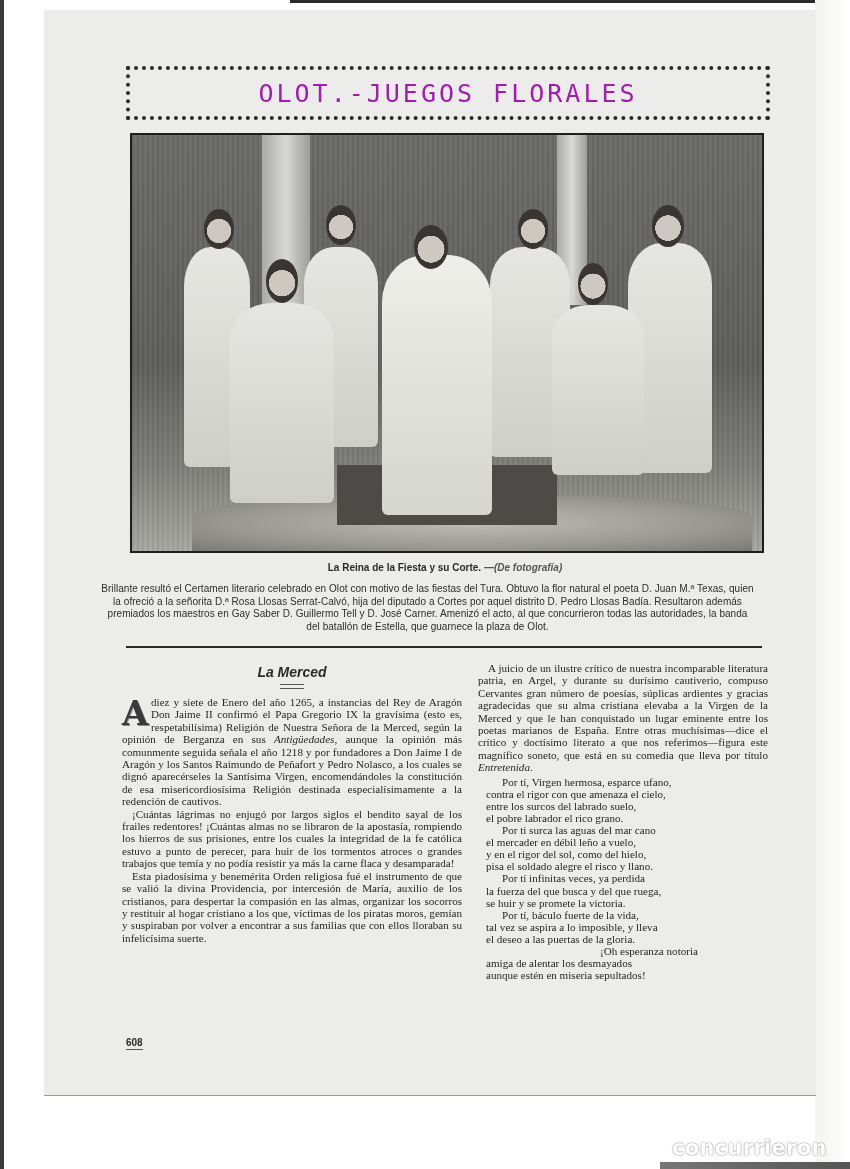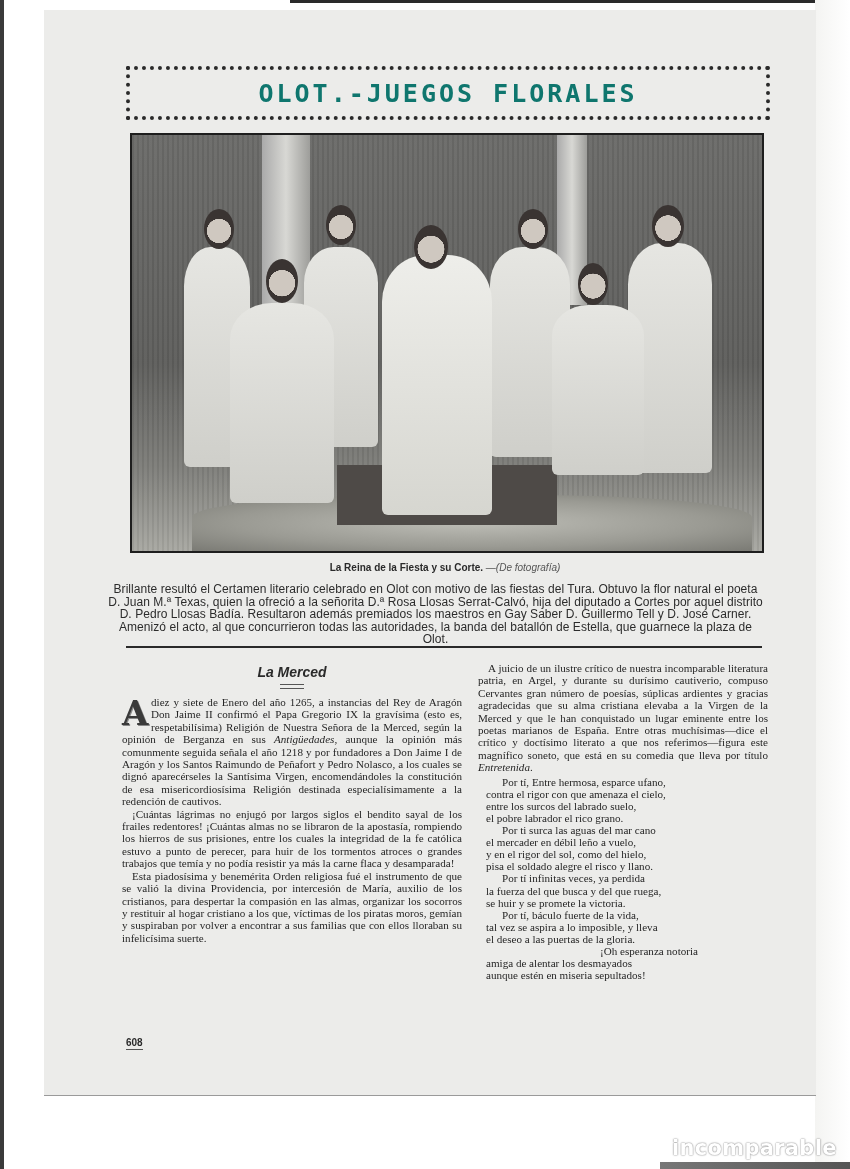--- a/index.html
+++ b/index.html
@@ -2,33 +2,33 @@
 <html><head>
 <meta charset="utf-8">
 <style>
   html, body { margin:0; padding:0; }
   body { width:850px; height:1169px; background:#ffffff; position:relative; overflow:hidden; font-family:"DejaVu Serif", serif; color:#222; }
   .left-edge { position:absolute; left:0; top:0; width:4px; height:1169px; background:#3a3a3a; }
   .right-shadow { position:absolute; left:815px; top:0; width:35px; height:1169px; background:linear-gradient(90deg,#f4f4f2,#ffffff); }
   .top-edge { position:absolute; left:290px; top:0; width:560px; height:3px; background:#2a2a2a; }
   .paper { position:absolute; left:44px; top:10px; width:772px; height:1085px; background:#ececea; box-shadow: 0 1px 0 #9a9a9a; }
   .title-box { position:absolute; left:126px; top:66px; width:636px; height:46px; border:4px dotted #2a2a2a; display:flex; align-items:center; justify-content:center; }
-  .title { font-family:"DejaVu Sans Mono", monospace; font-size:25px; letter-spacing:3px; color:#0f766e; font-weight:bold; }
+  .title { font-family:"DejaVu Sans Mono", monospace; font-size:25px; letter-spacing:3px; color:#a21caf; font-weight:normal; }
   .photo-frame { position:absolute; left:130px; top:133px; width:630px; height:416px; border:2px solid #1e1e1e; background:#6e6e6c; overflow:hidden; }
   .photo-bg { position:absolute; inset:0; background:
       repeating-linear-gradient(90deg, rgba(0,0,0,0.05) 0 2px, rgba(255,255,255,0.03) 2px 5px),
       linear-gradient(180deg,#6b6b69 0%,#5e5e5c 55%,#7e7e7a 80%,#a8a8a2 100%); }
   .column { position:absolute; background:linear-gradient(90deg,#aaa 0%,#d8d8d4 50%,#9d9d9a 100%); }
   .head { position:absolute; border-radius:50%; background:radial-gradient(circle at 50% 55%, #cfc8c0 0 45%, #3a3432 46% 100%); }
   .dress { position:absolute; background:linear-gradient(180deg,#e6e6e2,#cfcfca); border-radius:40% 40% 6px 6px / 18% 18% 6px 6px; }
   .rug { position:absolute; left:60px; top:360px; width:560px; height:56px; background:radial-gradient(ellipse at center,#bdbdb6 0%,#9a9a93 60%,#7a7a74 100%); border-radius:40% 40% 0 0; }
   .bench { position:absolute; left:205px; top:330px; width:220px; height:60px; background:#4e4a47; }
   .caption { position:absolute; left:130px; top:562px; width:630px; text-align:center; font-family:"Liberation Sans", sans-serif; font-size:10px; font-weight:bold; color:#2a2a2a; }
-  .caption .credit { font-style:italic; font-weight:normal; color:#555; }
-  .lead { position:absolute; left:108px; top:583px; width:655px; text-align:center; font-family:"Liberation Sans", sans-serif; font-size:12px; line-height:12.6px; color:#2c2c2c; letter-spacing:0.05px; }
+  .caption .credit { font-style:italic; font-weight:bold; color:#555; }
+  .lead { position:absolute; left:100px; top:583px; width:655px; text-align:center; font-family:"Liberation Sans", sans-serif; font-size:10px; line-height:12.6px; color:#2c2c2c; letter-spacing:0.05px; }
   .rule { position:absolute; left:126px; top:646px; width:636px; height:2px; background:#2a2a2a; }
   .col-left { position:absolute; left:122px; top:662px; width:340px; }
   .col-right { position:absolute; left:478px; top:662px; width:290px; }
   .heading { text-align:center; font-family:"Liberation Sans", sans-serif; font-weight:bold; font-size:14px; color:#2a2a2a; margin:2px 0 0 0;font-style:italic; }
   .flourish { width:24px; height:3px; margin:4px auto 7px auto; border-top:1px solid #555; border-bottom:1px solid #555; }
   .para { font-family:"Liberation Serif", serif; font-size:11.1px; line-height:12.4px; color:#262626; text-align:justify; margin:0; text-indent:10px; }
   .para.first { text-indent:0; }
   .dropcap { float:left; font-family:"DejaVu Serif", serif; font-weight:bold; font-size:34px; line-height:30px; width:24px; height:32px; margin:2px 5px 0 0; color:#3a3a3a; text-shadow:1px 1px 0 #888; }
   .para i { font-style:italic; }
   .poem { font-family:"Liberation Serif", serif; font-size:11.1px; line-height:12.1px; color:#262626; margin:0 0 0 8px; }
@@ -93,21 +93,21 @@
   </p>
   <p class="para">¡Cuántas lágrimas no enjugó por largos siglos el bendito sayal de los frailes redentores! ¡Cuántas almas no se libraron de la apostasía, rompiendo los hierros de sus prisiones, entre los cuales la integridad de la fe católica estuvo a punto de perecer, para huir de los tormentos atroces o grandes trabajos que temía y no podía resistir ya más la carne flaca y desamparada!</p>
   <p class="para">Esta piadosísima y benemérita Orden religiosa fué el instrumento de que se valió la divina Providencia, por intercesión de María, auxilio de los cristianos, para despertar la compasión en las almas, organizar los socorros y restituir al hogar cristiano a los que, víctimas de los piratas moros, gemían y suspiraban por volver a encontrar a sus familias que con ellos lloraban su infelicísima suerte.</p>
 </div>
 
 <div class="col-right">
   <p class="para">
     <span>A juicio de un ilustre crítico de nuestra incomparable literatura patria, en Argel, y durante su durísimo cautiverio, compuso Cervantes gran número de poesías, súplicas ardientes y gracias agradecidas que su alma cristiana elevaba a la Virgen de la Merced y que le han conquistado un lugar eminente entre los poetas marianos de España. Entre otras muchísimas—dice el crítico y doctísimo literato a que nos referimos—figura este magnífico soneto, que está en su comedia que lleva por título </span><i>Entretenida</i><span>.</span>
   </p>
   <div class="poem" style="margin-top:2px;">
-    <span class="ln ind">Por tí, Entre hermosa, esparce ufano,</span>
+    <span class="ln ind">Por tí, Virgen hermosa, esparce ufano,</span>
     <span class="ln">contra el rigor con que amenaza el cielo,</span>
     <span class="ln">entre los surcos del labrado suelo,</span>
     <span class="ln">el pobre labrador el rico grano.</span>
     <span class="ln ind">Por ti surca las aguas del mar cano</span>
     <span class="ln">el mercader en débil leño a vuelo,</span>
     <span class="ln">y en el rigor del sol, como del hielo,</span>
     <span class="ln">pisa el soldado alegre el risco y llano.</span>
     <span class="ln ind">Por tí infinitas veces, ya perdida</span>
     <span class="ln">la fuerza del que busca y del que ruega,</span>
     <span class="ln">se huir y se promete la victoria.</span>
@@ -115,14 +115,14 @@
     <span class="ln">tal vez se aspira a lo imposible, y lleva</span>
     <span class="ln">el deseo a las puertas de la gloria.</span>
     <span class="ln ind2">¡Oh esperanza notoria</span>
     <span class="ln">amiga de alentar los desmayados</span>
     <span class="ln">aunque estén en miseria sepultados!</span>
   </div>
 </div>
 
 <div class="page-num">608</div>
 
-<div class="watermark">incomparable</div>
+<div class="watermark">concurrieron</div>
 <div class="bottom-bar"></div>
 
 </body></html>

